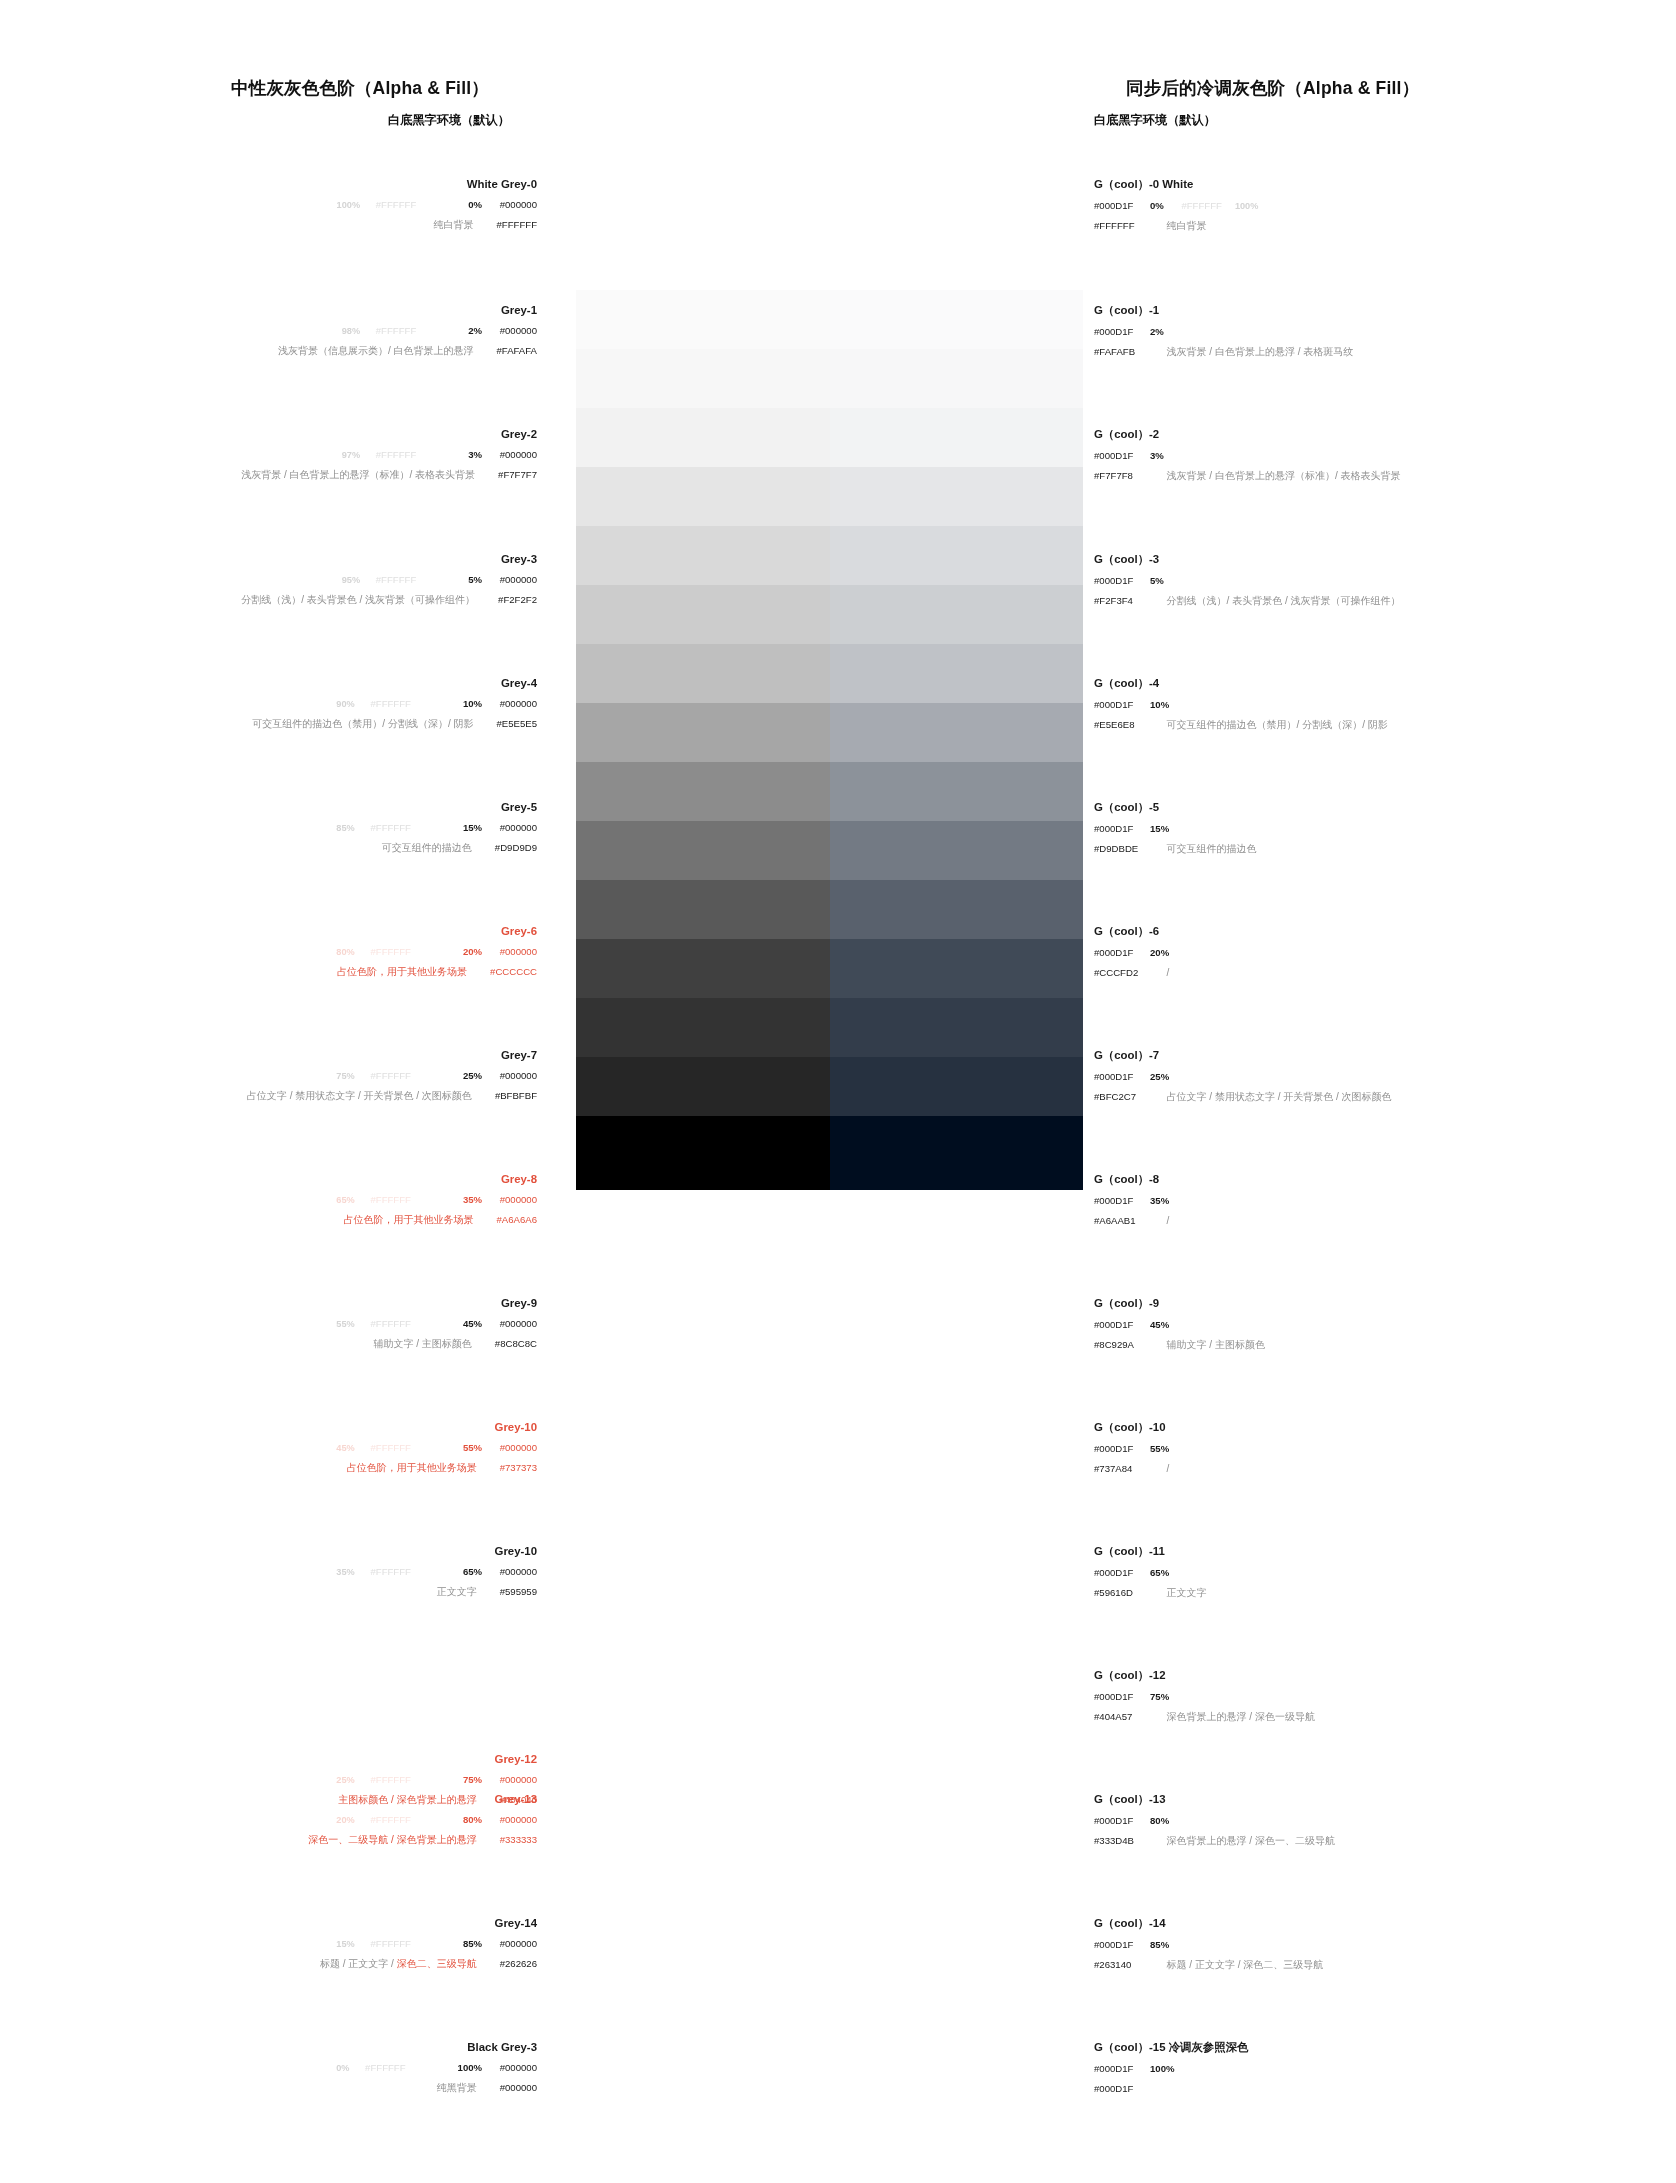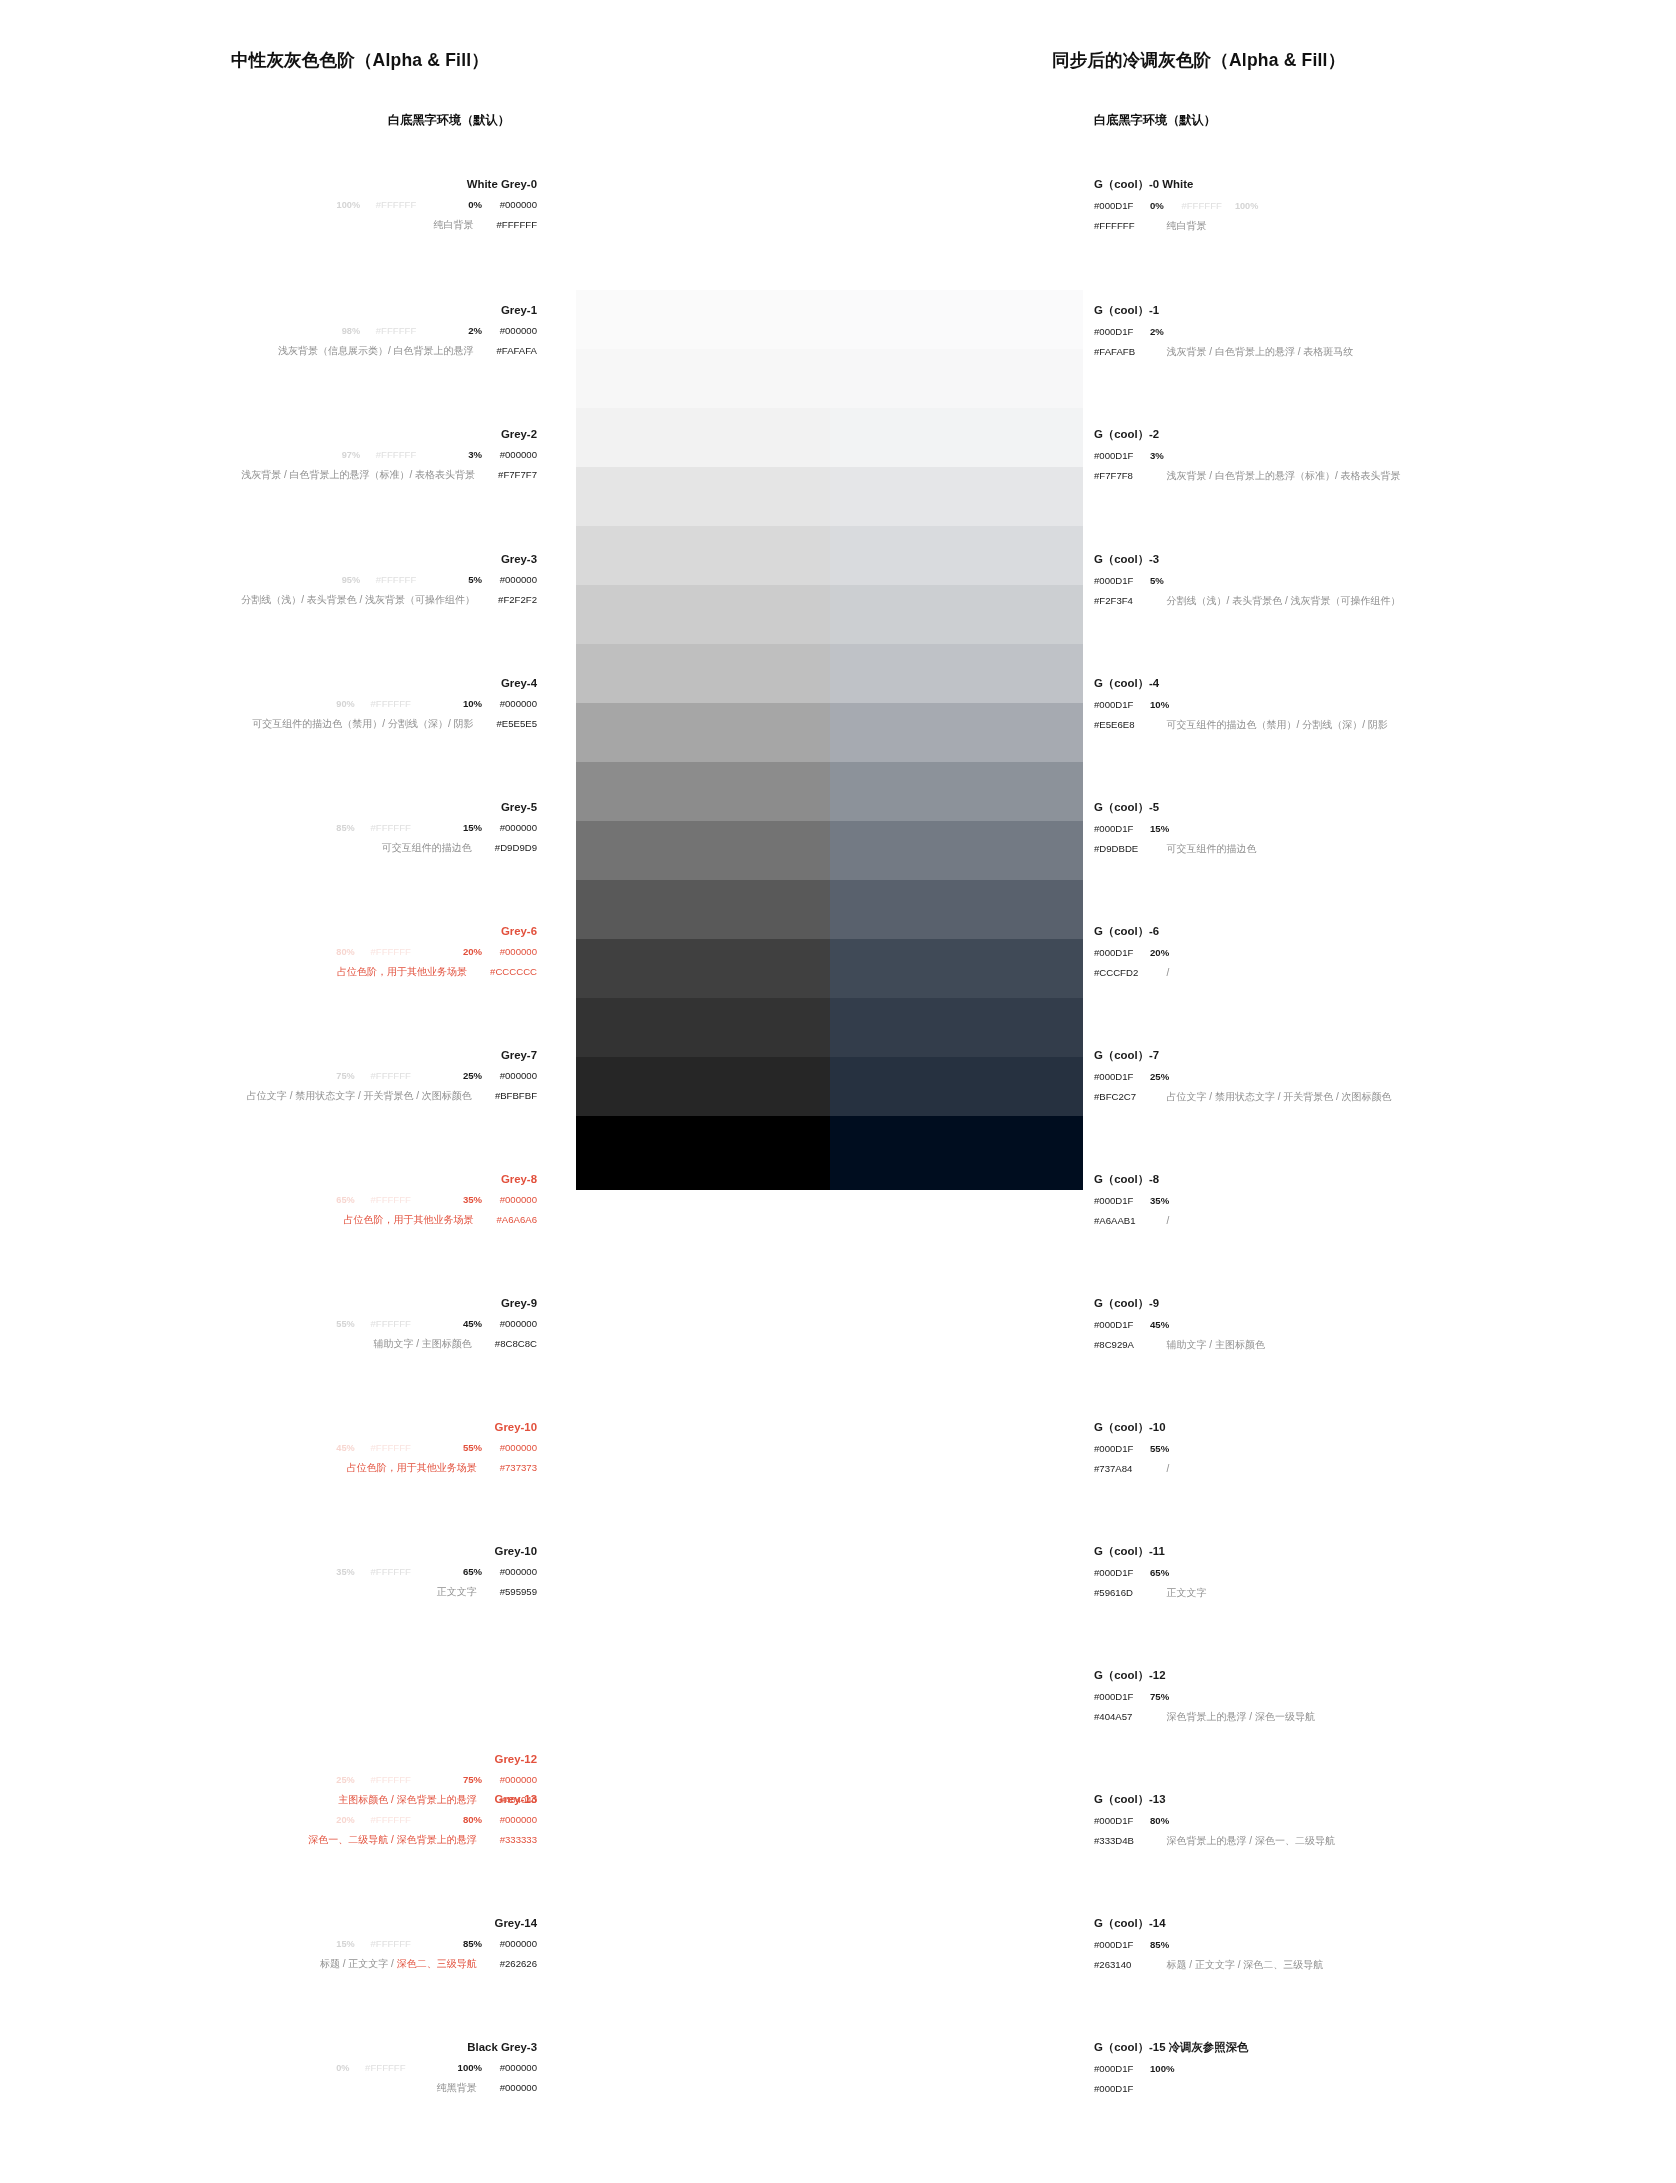--- a/index.html
+++ b/index.html
@@ -11,31 +11,32 @@
   body { position: relative; width: 1677px; height: 2188px; overflow: hidden; }
 
   
   .col-title {
     position: absolute;
     font-size: 17.5px;
     font-weight: 700;
     color: #111111;
     letter-spacing: 0.2px;
     white-space: nowrap;
+    margin-top: 28px;
   }
   .col-subtitle {
     position: absolute;
     font-size: 12.2px;
     font-weight: 700;
     color: #111111;
     white-space: nowrap;
   }
   #title-left   { left: 231px;  top: 48px; }
   #sub-left     { left: 388px;  top: 112px; }
-  #title-right  { left: 1052px; top: 48px; }
+  #title-right  { left: 1126px; top: 48px; }
   #sub-right    { left: 1094px; top: 112px; }
 
   
   #swatch-stack {
     position: absolute;
     left: 576px;
     top: 238px;
     width: 507px;
     display: flex;
     flex-direction: column;

